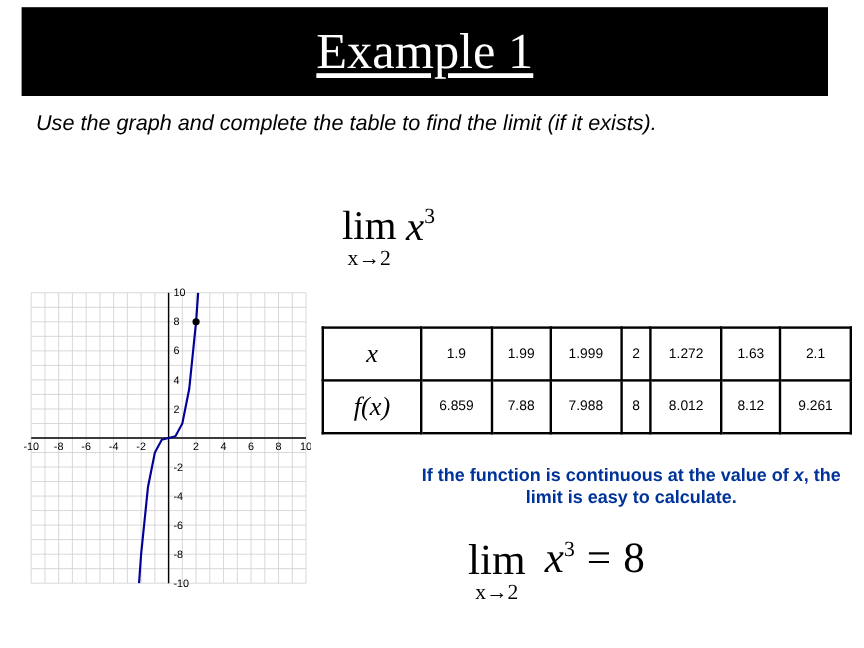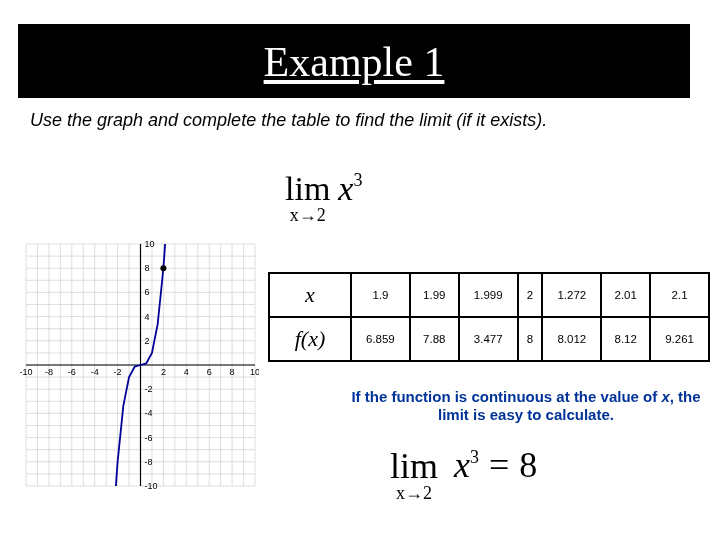--- a/index.html
+++ b/index.html
@@ -13,21 +13,21 @@
   }
   .title-bar {
     background: #000000;
     color: #ffffff;
     text-align: center;
     font-family: "Times New Roman", Times, serif;
     font-size: 42px;
     padding: 14px 0 12px 0;
     text-decoration: underline;
     text-underline-offset: 4px;
-    margin: 24px 30px 0 18px;
+    margin: 6px 30px 0 18px;
   }
   .instruction {
     margin: 12px 0 0 30px;
     font-size: 18px;
     color: #000;
     font-style: italic;
   }
   .limit-expr {
     position: absolute;
     top: 170px;
@@ -246,28 +246,28 @@
 
 <table class="val-table">
   <tbody>
       <tr id="row-x">
     <td class="hdr-cell">x</td>
   <td class="val-cell">1.9</td>
         <td class="val-cell">1.99</td>
         <td class="val-cell">1.999</td>
         <td class="val-cell">2</td>
         <td class="val-cell">1.272</td>
-        <td class="val-cell">2.01</td>
+        <td class="val-cell">1.63</td>
         <td class="val-cell">2.1</td>
       </tr>
   <tr id="row-fx">
     <td class="hdr-cell"><span style="font-style:italic">f(x)</span></td>
   <td class="val-cell">6.859</td>
         <td class="val-cell">7.88</td>
-        <td class="val-cell">3.477</td>
+        <td class="val-cell">7.988</td>
         <td class="val-cell">8</td>
         <td class="val-cell">8.012</td>
         <td class="val-cell">8.12</td>
         <td class="val-cell">9.261</td>
       </tr>
 </tbody>
   </table>
 
 <div class="note">
   <span>If the function is continuous at the value of </span><span class="ital">x</span><span>, the limit is easy to calculate.</span>

